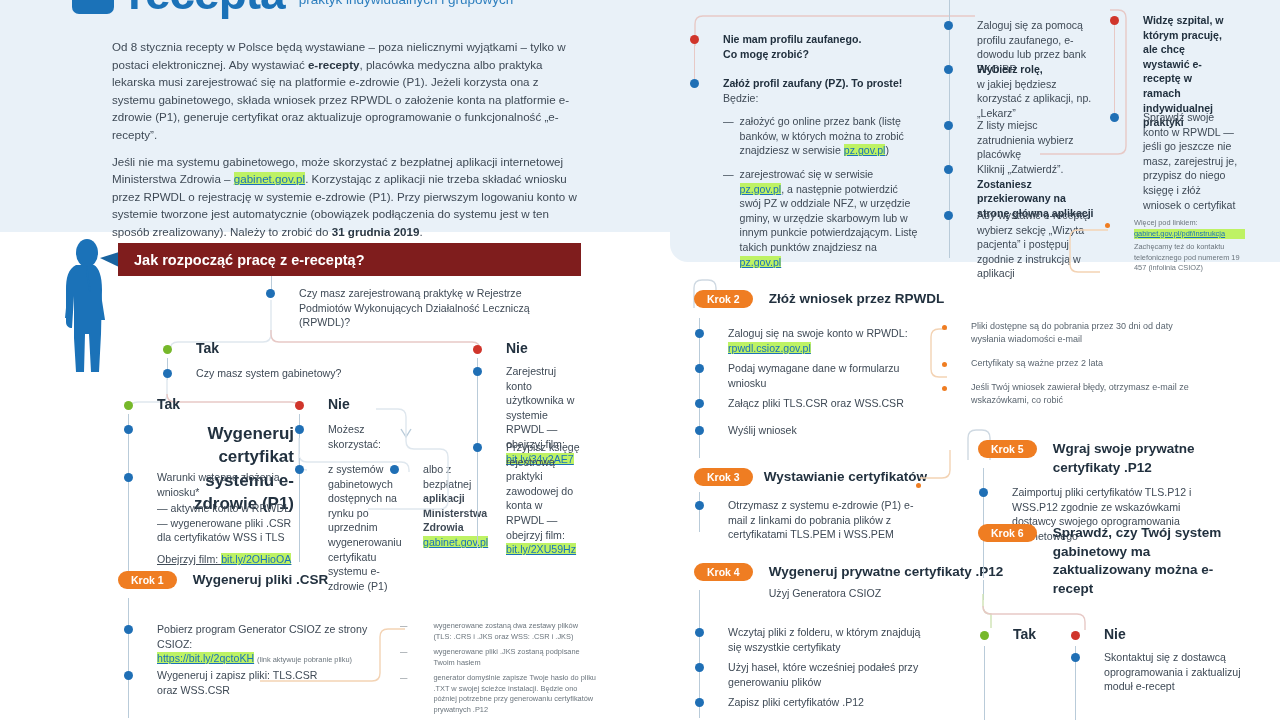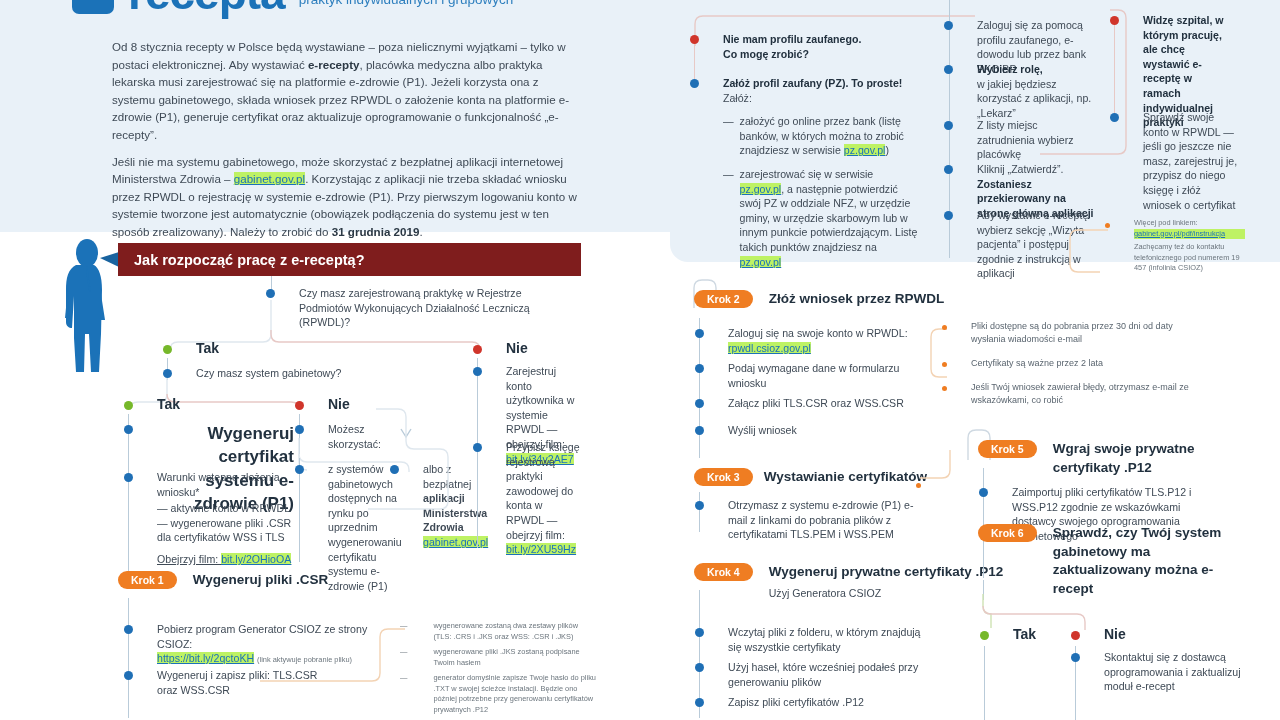--- a/index.html
+++ b/index.html
@@ -129,21 +129,21 @@
       <div class="txt b" style="white-space:pre-line;">Nie mam profilu zaufanego.
 Co mogę zrobić?</div>
     </div>
   </div>
 
   <div class="blk" style="left:690px; top:76px; width:230px;">
     <div class="row">
       <div class="dot blue"></div>
       <div>
         <div class="txt b">Załóż profil zaufany (PZ). To proste!</div>
-        <div class="txt">Załóż:</div>
+        <div class="txt">Będzie:</div>
         <div style="display:flex; gap:6px; margin-top:9px;">
           <div class="txt">—</div>
           <div class="txt"><span>założyć go online przez bank (listę banków, w których można to zrobić znajdziesz w serwisie </span><a class="lnk" href="#">pz.gov.pl</a><span>)</span></div>
         </div>
         <div style="display:flex; gap:6px; margin-top:9px;">
           <div class="txt">—</div>
           <div class="txt"><span>zarejestrować się w serwisie </span><a class="lnk" href="#">pz.gov.pl</a><span>, a następnie potwierdzić swój PZ w oddziale NFZ, w urzędzie gminy, w urzędzie skarbowym lub w innym punkcie potwierdzającym. Listę takich punktów znajdziesz na </span><a class="lnk" href="#">pz.gov.pl</a></div>
         </div>
       </div>
     </div>

